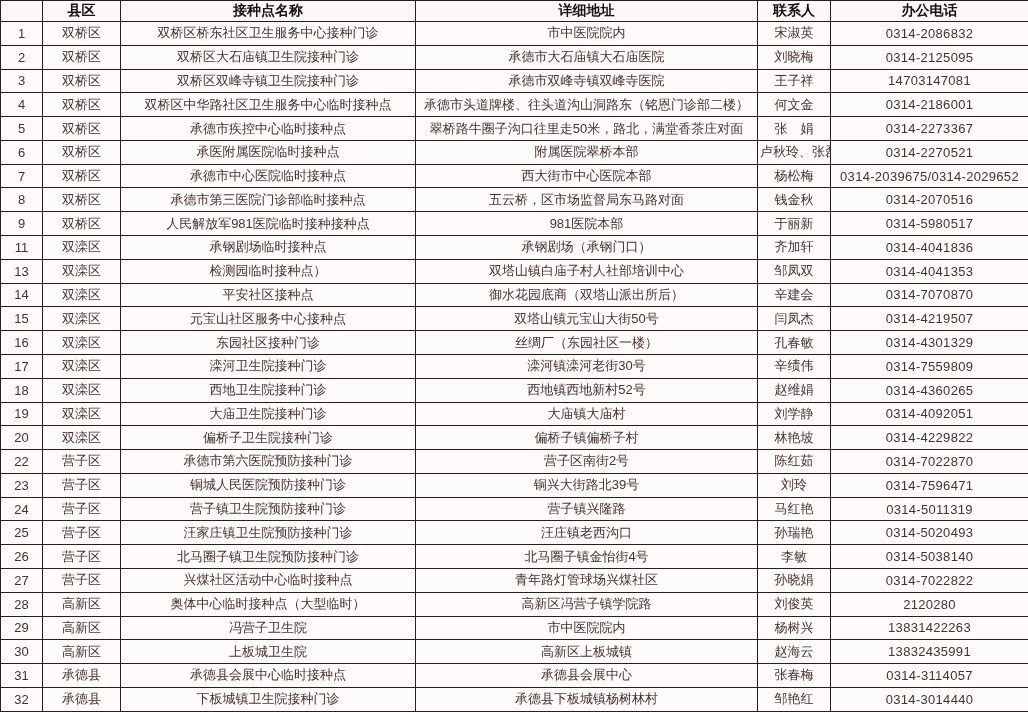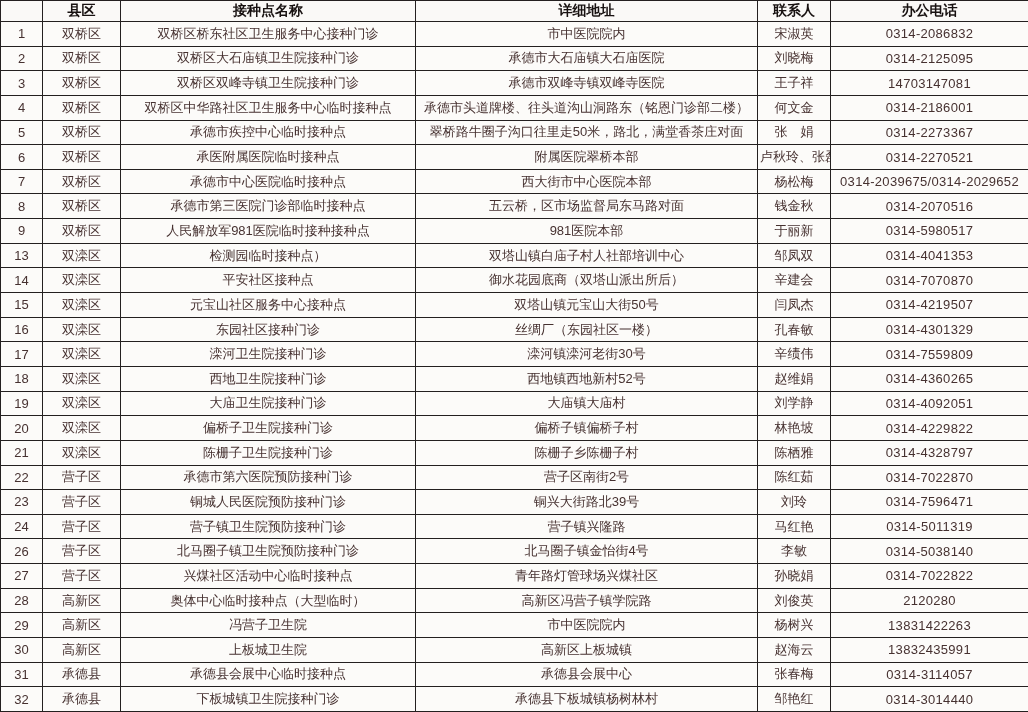--- a/index.html
+++ b/index.html
@@ -136,20 +136,28 @@
       </tr>
       <tr data-name="table-row">
         <td data-name="row-number-cell">9</td>
         <td data-name="district-cell">双桥区</td>
         <td data-name="site-name-cell">人民解放军981医院临时接种接种点</td>
         <td data-name="address-cell">981医院本部</td>
         <td data-name="contact-cell">于丽新</td>
         <td data-name="phone-cell">0314-5980517</td>
       </tr>
       <tr data-name="table-row">
+        <td data-name="row-number-cell">11</td>
+        <td data-name="district-cell">双滦区</td>
+        <td data-name="site-name-cell">承钢剧场临时接种点</td>
+        <td data-name="address-cell">承钢剧场（承钢门口）</td>
+        <td data-name="contact-cell">齐加轩</td>
+        <td data-name="phone-cell">0314-4041836</td>
+      </tr>
+      <tr data-name="table-row">
         <td data-name="row-number-cell">13</td>
         <td data-name="district-cell">双滦区</td>
         <td data-name="site-name-cell">检测园临时接种点）</td>
         <td data-name="address-cell">双塔山镇白庙子村人社部培训中心</td>
         <td data-name="contact-cell">邹凤双</td>
         <td data-name="phone-cell">0314-4041353</td>
       </tr>
       <tr data-name="table-row">
         <td data-name="row-number-cell">14</td>
         <td data-name="district-cell">双滦区</td>
@@ -200,28 +208,20 @@
       </tr>
       <tr data-name="table-row">
         <td data-name="row-number-cell">20</td>
         <td data-name="district-cell">双滦区</td>
         <td data-name="site-name-cell">偏桥子卫生院接种门诊</td>
         <td data-name="address-cell">偏桥子镇偏桥子村</td>
         <td data-name="contact-cell">林艳坡</td>
         <td data-name="phone-cell">0314-4229822</td>
       </tr>
       <tr data-name="table-row">
-        <td data-name="row-number-cell">21</td>
-        <td data-name="district-cell">双滦区</td>
-        <td data-name="site-name-cell">陈栅子卫生院接种门诊</td>
-        <td data-name="address-cell">陈栅子乡陈栅子村</td>
-        <td data-name="contact-cell">陈栖雅</td>
-        <td data-name="phone-cell">0314-4328797</td>
-      </tr>
-      <tr data-name="table-row">
         <td data-name="row-number-cell">22</td>
         <td data-name="district-cell">营子区</td>
         <td data-name="site-name-cell">承德市第六医院预防接种门诊</td>
         <td data-name="address-cell">营子区南街2号</td>
         <td data-name="contact-cell">陈红茹</td>
         <td data-name="phone-cell">0314-7022870</td>
       </tr>
       <tr data-name="table-row">
         <td data-name="row-number-cell">23</td>
         <td data-name="district-cell">营子区</td>
@@ -230,20 +230,28 @@
         <td data-name="contact-cell">刘玲</td>
         <td data-name="phone-cell">0314-7596471</td>
       </tr>
       <tr data-name="table-row">
         <td data-name="row-number-cell">24</td>
         <td data-name="district-cell">营子区</td>
         <td data-name="site-name-cell">营子镇卫生院预防接种门诊</td>
         <td data-name="address-cell">营子镇兴隆路</td>
         <td data-name="contact-cell">马红艳</td>
         <td data-name="phone-cell">0314-5011319</td>
+      </tr>
+      <tr data-name="table-row">
+        <td data-name="row-number-cell">25</td>
+        <td data-name="district-cell">营子区</td>
+        <td data-name="site-name-cell">汪家庄镇卫生院预防接种门诊</td>
+        <td data-name="address-cell">汪庄镇老西沟口</td>
+        <td data-name="contact-cell">孙瑞艳</td>
+        <td data-name="phone-cell">0314-5020493</td>
       </tr>
       <tr data-name="table-row">
         <td data-name="row-number-cell">26</td>
         <td data-name="district-cell">营子区</td>
         <td data-name="site-name-cell">北马圈子镇卫生院预防接种门诊</td>
         <td data-name="address-cell">北马圈子镇金怡街4号</td>
         <td data-name="contact-cell">李敏</td>
         <td data-name="phone-cell">0314-5038140</td>
       </tr>
       <tr data-name="table-row">

